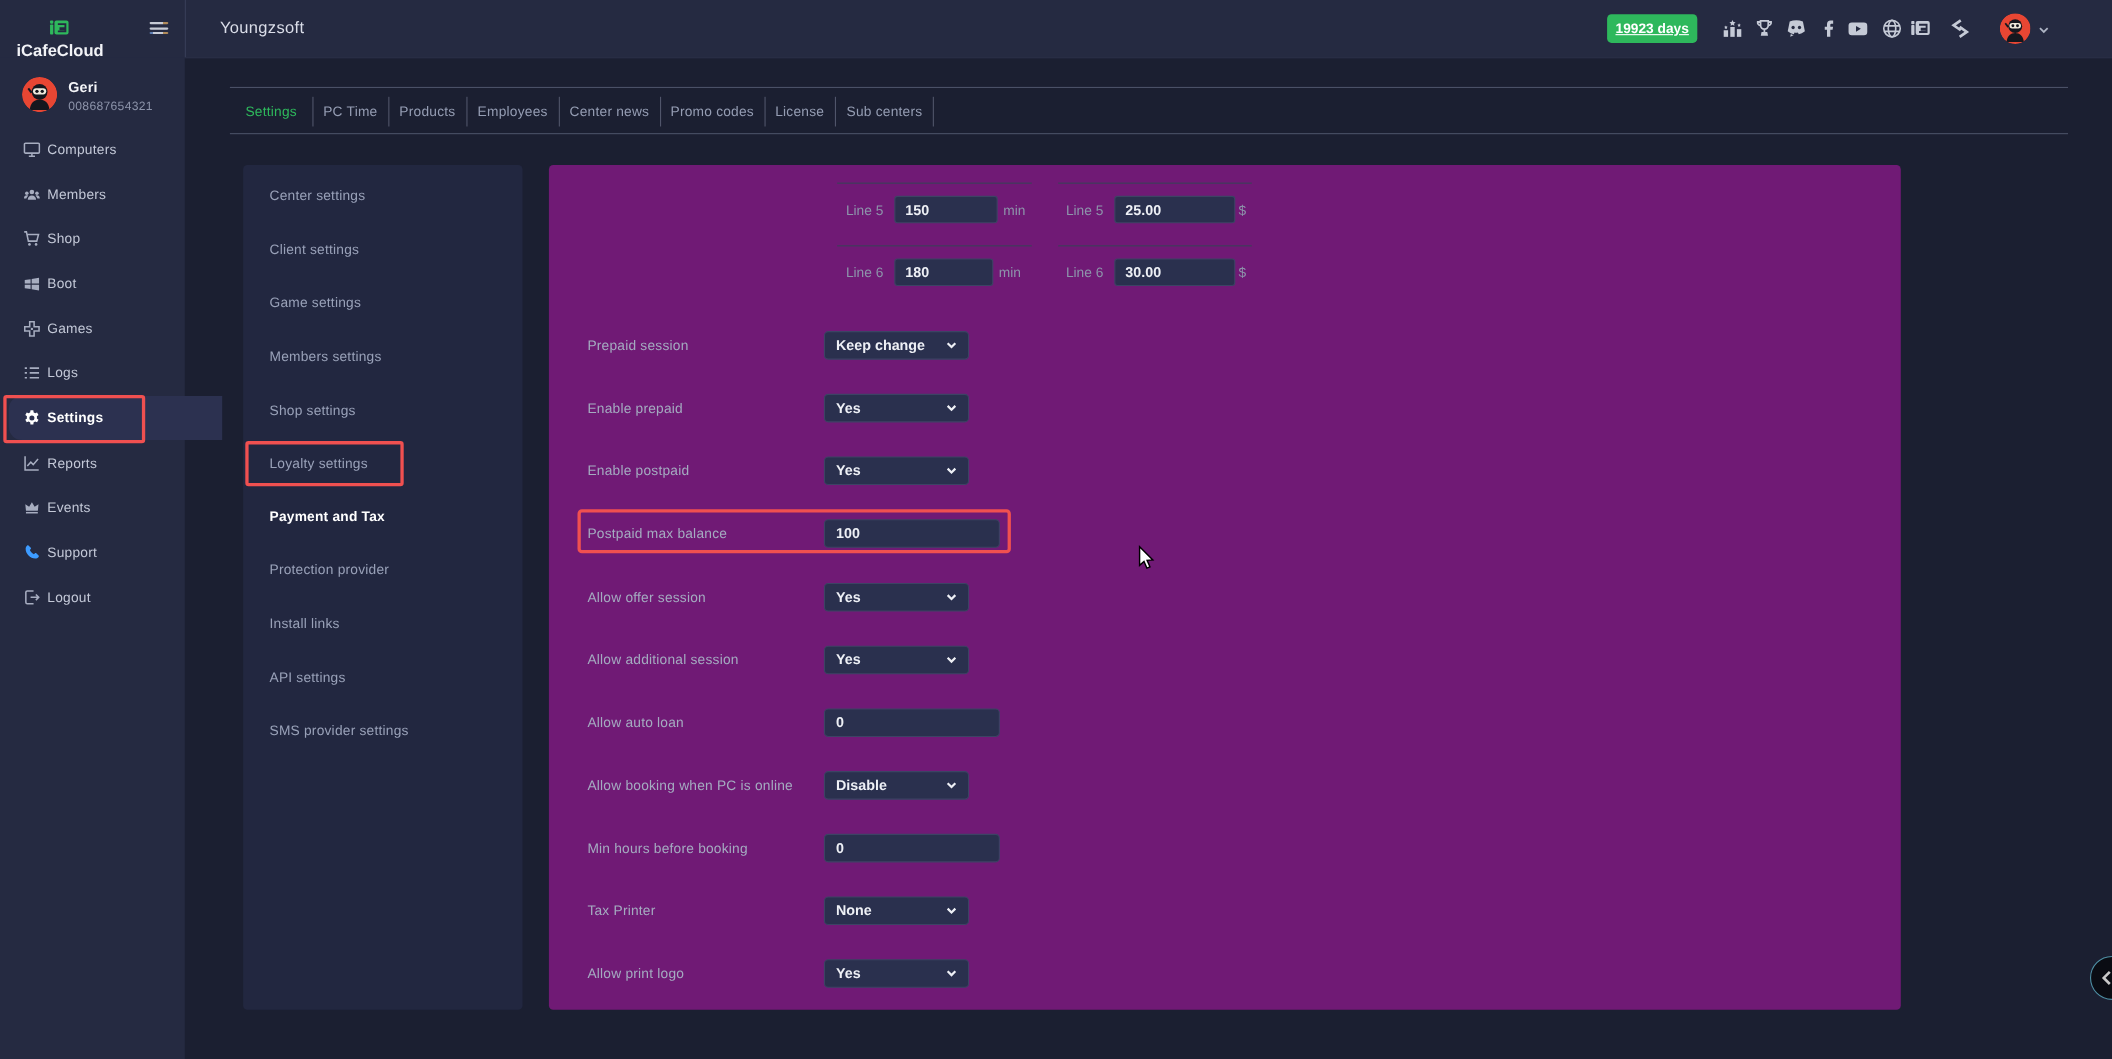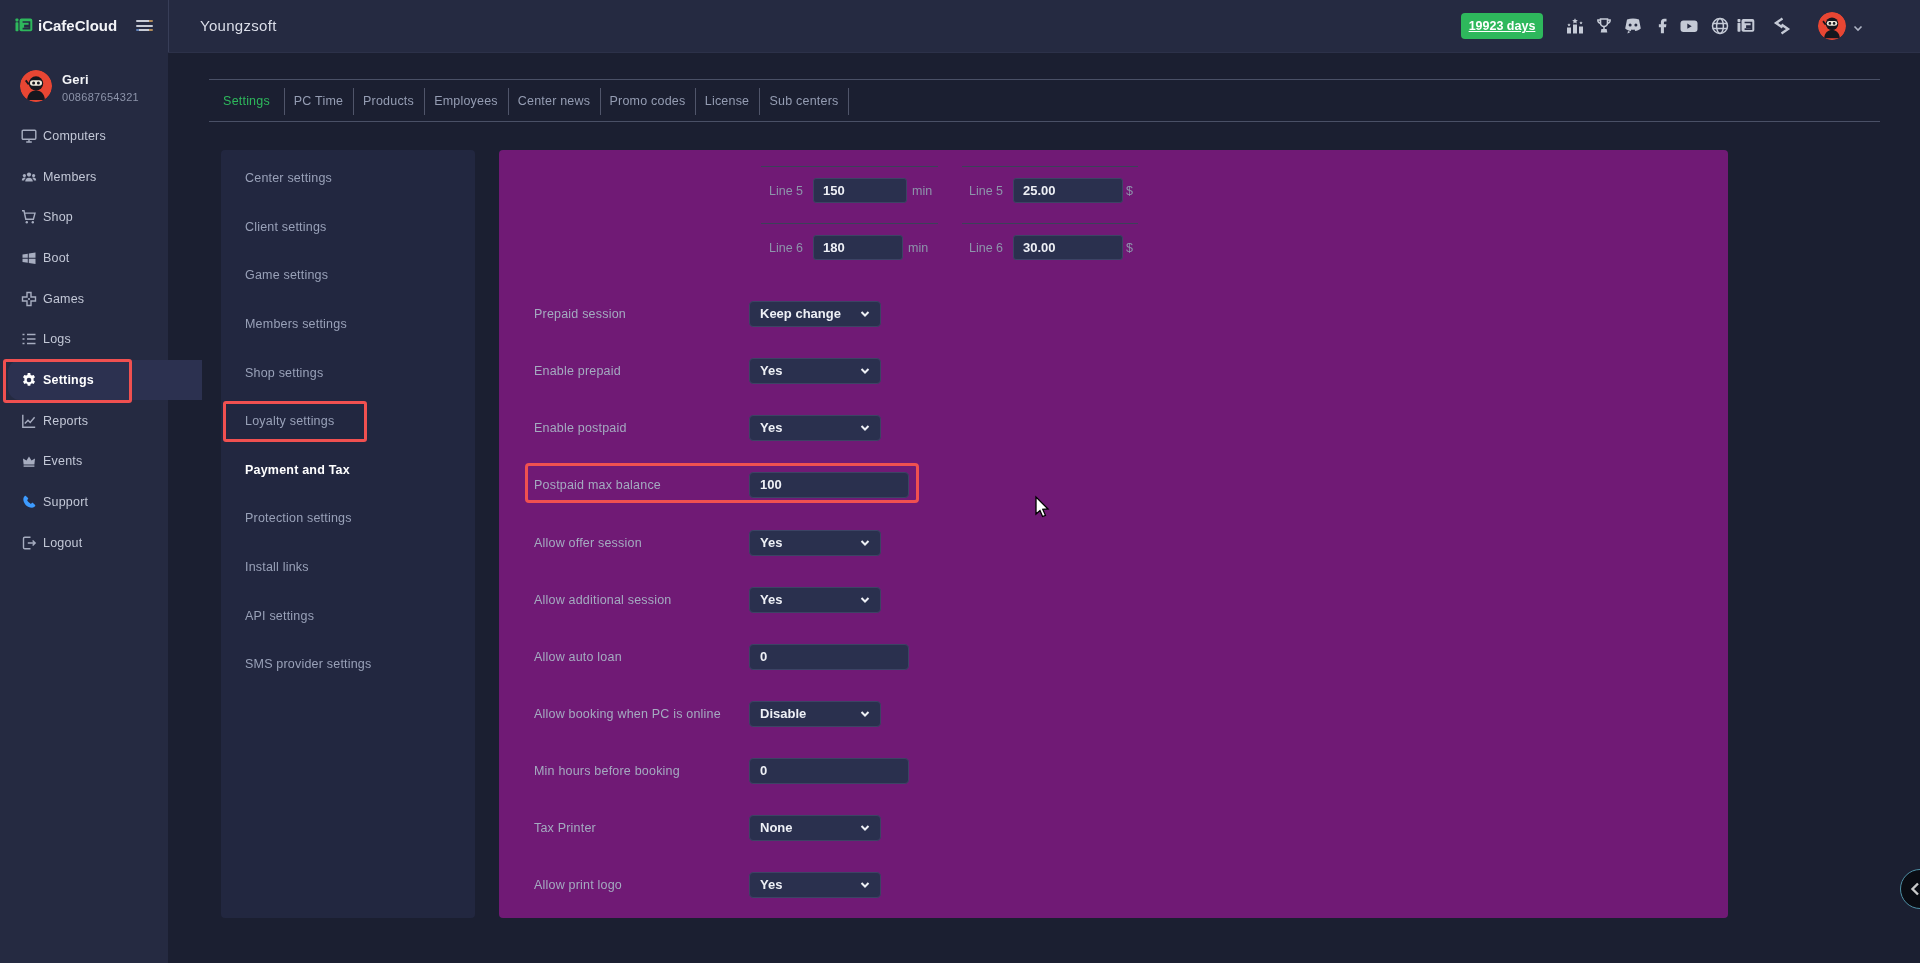--- a/index.html
+++ b/index.html
@@ -4,21 +4,21 @@
 <style>
   * { margin:0; padding:0; box-sizing:border-box; }
   html,body { width:1920px; height:963px; overflow:hidden; }
   body { font-family:"Liberation Sans","DejaVu Sans",sans-serif; background:#1b1f31; }
   .app { position:relative; width:1920px; height:963px; background:#1b1f31; overflow:hidden; }
 
   
   .header { position:absolute; left:0; top:0; width:1920px; height:52px; background:#252a41; }
   .header-divider { position:absolute; left:168px; top:0; width:1px; height:52px; background:#383e58; }
   .header-bottom { position:absolute; left:0; top:52px; width:1920px; height:1px; background:#2c3149; }
-  .brand { position:absolute; left:15px; top:16px; display:flex; align-items:center; gap:3px; cursor:pointer; }
+  .brand { position:absolute; left:15px; top:16px; display:flex; align-items:center; gap:3px; cursor:pointer;flex-direction:column; }
   .brand-text { color:#f2f3f7; font-size:15px; font-weight:700; letter-spacing:0; }
   .hamburger { position:absolute; left:136px; top:20px; width:17px; height:11px; display:flex; flex-direction:column; justify-content:space-between; cursor:pointer; }
   .hamburger i { display:block; height:2px; border-radius:1px; background:#c7cbd6; }
   .hamburger i:nth-child(1) { background:linear-gradient(to right,#c7cbd6 74%,#b08a5a 74%); }
   .hamburger i:nth-child(3) { background:linear-gradient(to right,#5f7fb5 16%,#c7cbd6 16%,#c7cbd6 74%,#b08a5a 74%); }
   .page-title { position:absolute; left:200px; top:0; height:52px; line-height:52px; color:#dadde8; font-size:15px; letter-spacing:.3px; }
   .days-badge { position:absolute; left:1461px; top:13px; width:82px; height:26px; background:#2eb85c; border-radius:4px; color:#fff; font-size:12.5px; font-weight:600; display:flex; align-items:center; justify-content:center; cursor:pointer;text-decoration:underline; }
   .hicon { position:absolute; top:26px; transform:translate(-50%,-50%); color:#c5cad6; cursor:pointer; display:flex; align-items:center; justify-content:center; }
   .avatar-btn { position:absolute; left:1818px; top:12px; width:28px; height:28px; border-radius:50%; overflow:hidden; cursor:pointer; }
   .avatar-chevron { position:absolute; left:1852px; top:20px; color:#aeb4c4; cursor:pointer; }
@@ -306,21 +306,21 @@
 
   <div class="settings-panel">
     <div class="sp-list">
       <div class="sp-item">Center settings</div>
       <div class="sp-item">Client settings</div>
       <div class="sp-item">Game settings</div>
       <div class="sp-item">Members settings</div>
       <div class="sp-item">Shop settings</div>
       <div class="sp-item">Loyalty settings</div>
       <div class="sp-item active">Payment and Tax</div>
-      <div class="sp-item">Protection settings</div>
+      <div class="sp-item">Protection provider</div>
       <div class="sp-item">Install links</div>
       <div class="sp-item">API settings</div>
       <div class="sp-item">SMS provider settings</div>
     </div>
   </div>
 
   <div class="form-panel">
 
     <div class="ltable" style="left:262px; width:177px">
       <div class="lrow">

